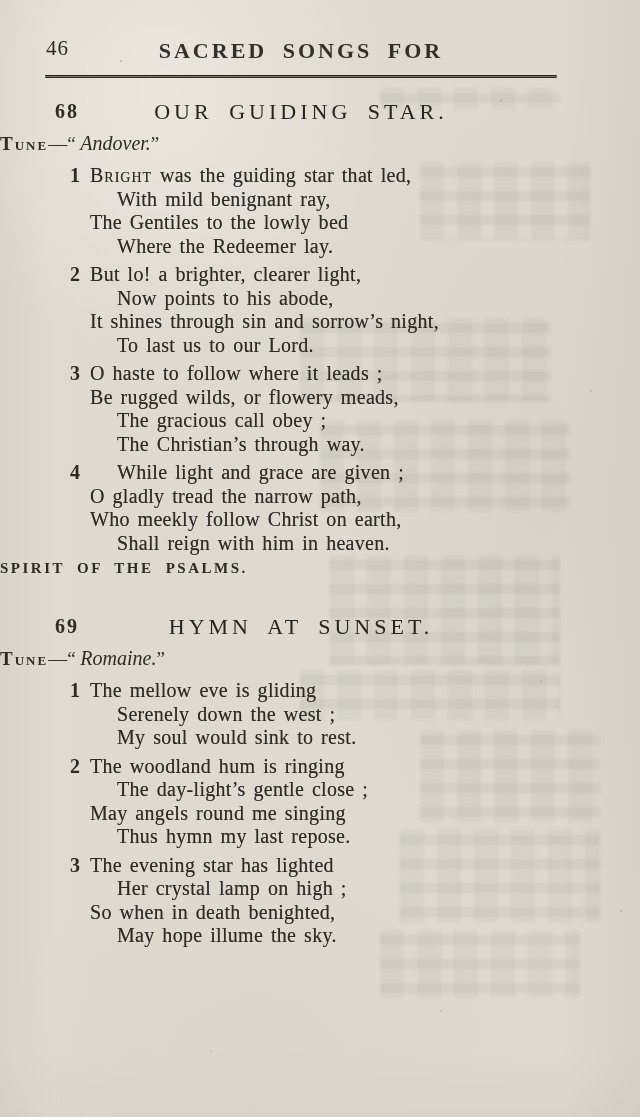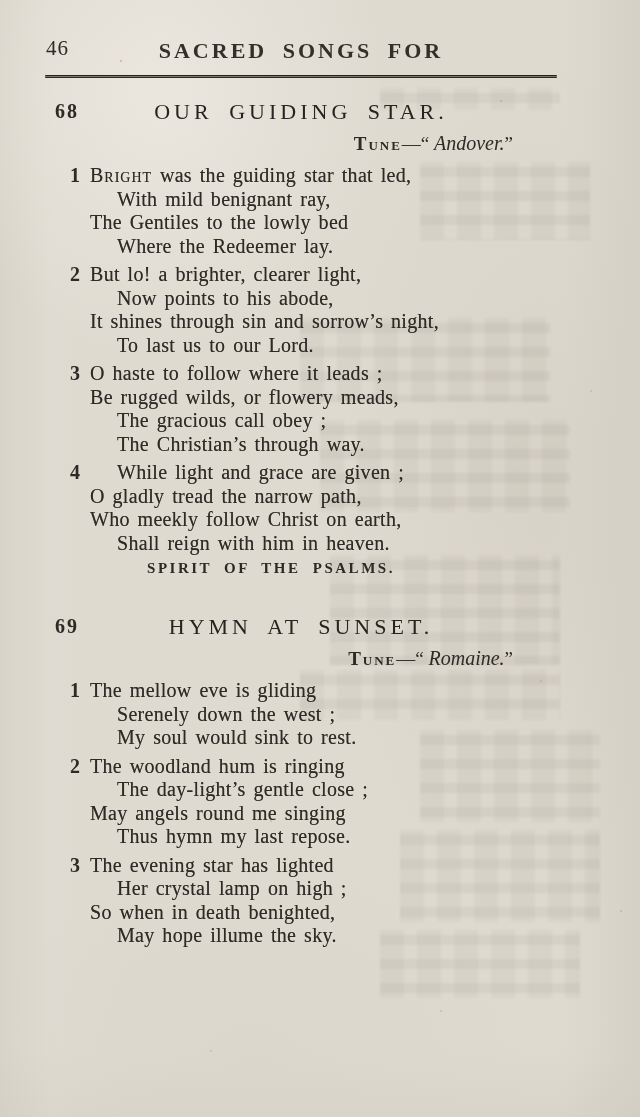--- a/index.html
+++ b/index.html
@@ -39,33 +39,33 @@
     font-size:22px;letter-spacing:3px;word-spacing:7px;font-weight:600;color:#32302a;}
   .rule{margin:13px 83px 0 45px;height:3px;background:
     linear-gradient(180deg,#24221e 0 1px, rgba(36,34,30,.55) 1px 2px, #2c2a26 2px 3px);
     border-radius:1px;}
   
   .hymn{position:relative;}
   .hymn-head{position:relative;margin-top:21px;height:26px;}
   .hymn-num{position:absolute;left:55px;top:1px;font-size:20px;font-weight:700;letter-spacing:2px;}
   .hymn-title{position:absolute;left:45px;right:83px;top:0;text-align:center;
     font-size:22px;letter-spacing:4px;word-spacing:7px;font-weight:400;color:#262420;}
-  .tune-line{margin:7px 127px 0 0;text-align:right;font-size:19px;white-space:nowrap;padding-left:38px;}
+  .tune-line{margin:7px 127px 0 0;text-align:left;font-size:19px;white-space:nowrap;}
   .tune-label{font-variant:small-caps;letter-spacing:2px;font-weight:600;}
   .tune-name{font-style:italic;font-size:20px;}
   
   .verse-list{margin-top:9px;}
   .verse{position:relative;padding-left:90px;margin-bottom:5px;}
   .vnum{position:absolute;left:58px;top:0;width:22px;text-align:right;
     font-size:20px;font-weight:600;}
   .vline{font-size:20px;line-height:23.5px;letter-spacing:.3px;word-spacing:2.5px;
     white-space:nowrap;text-shadow:0 0 .6px rgba(46,42,36,.55);}
   .vline.indent{padding-left:27px;}
   .sc-lead{font-variant:small-caps;letter-spacing:1px;}
-  .attribution{margin:3px 98px 0 0;text-align:center;
+  .attribution{margin:3px 98px 0 0;text-align:left;
     font-size:15px;font-weight:700;letter-spacing:2.5px;word-spacing:6px;color:#2c2a25;}
   .hymn + .hymn .hymn-head{margin-top:37px;}
 </style>
 </head>
 <body>
 
 <div class="page">
   <div class="speck"></div>
 
   <div class="bleed" style="left:380px;top:88px;width:180px;height:22px;"></div>

